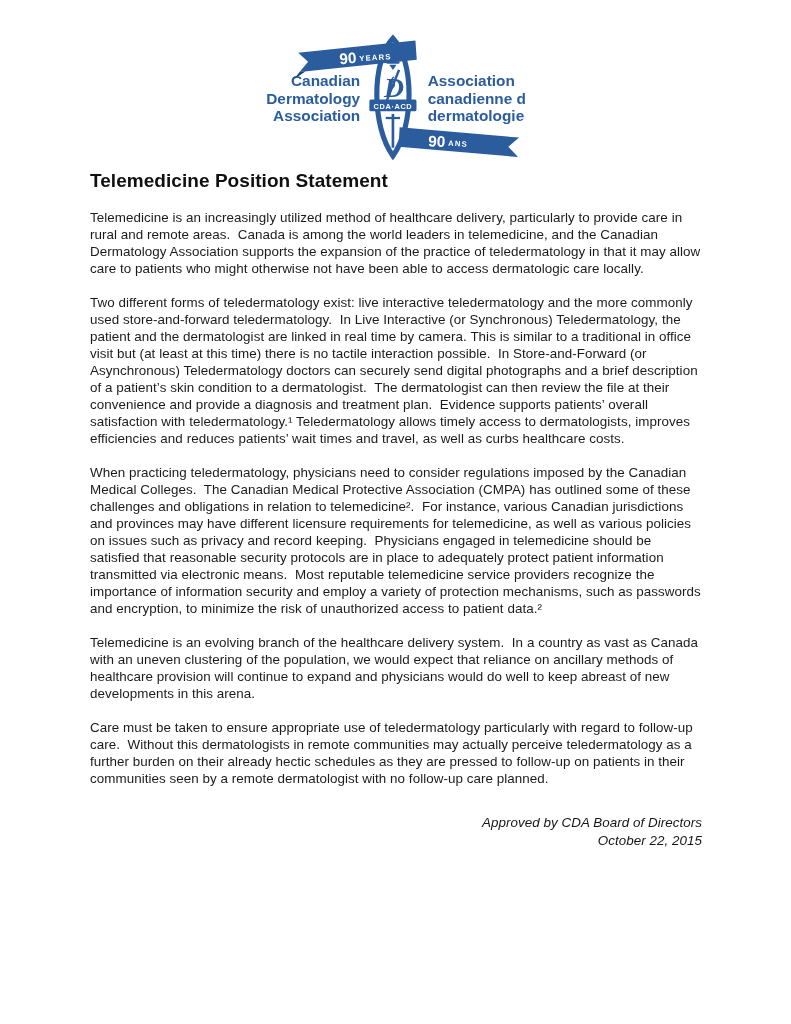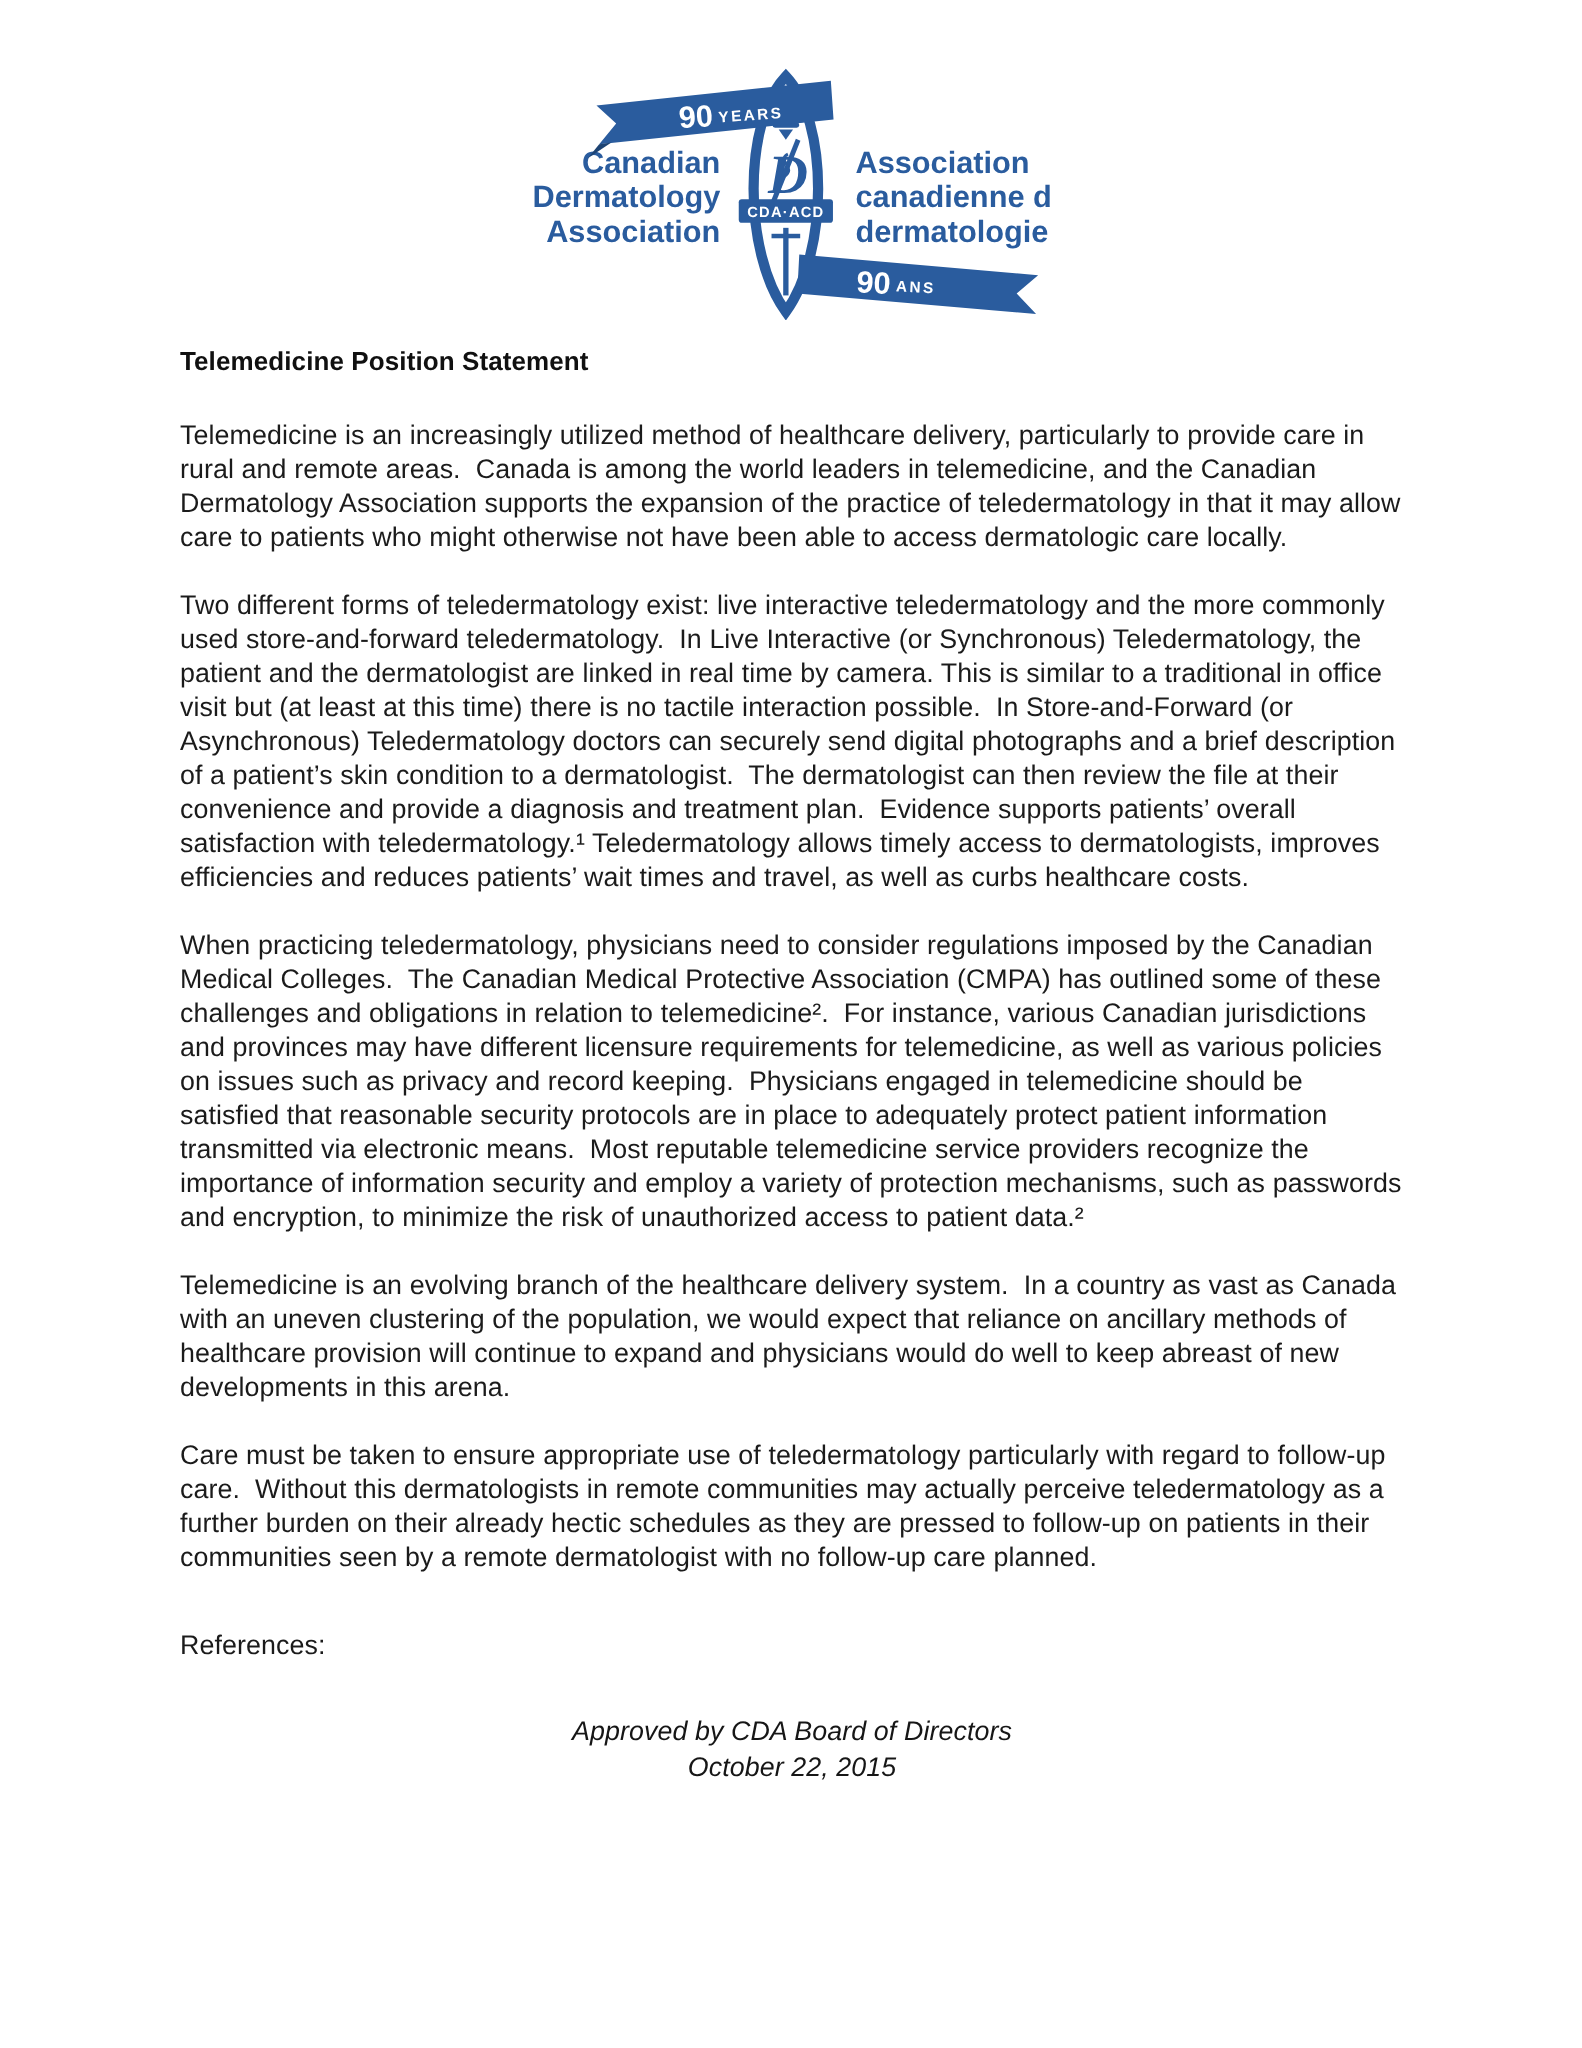--- a/index.html
+++ b/index.html
@@ -6,25 +6,25 @@
   body{
     width:791px;height:1024px;background:#ffffff;
     font-family:"Liberation Sans","DejaVu Sans",sans-serif;
     color:#1b1b1b;position:relative;overflow:hidden;
   }
   
   .logo-wrap{width:260px;margin:32px auto 0;}
   .logo-wrap svg{display:block;}
   
   .content{margin:12px 89px 0 90px;font-size:13.4px;line-height:17px;letter-spacing:0.05px;}
-  h1.doc-title{font-size:13px;line-height:18px;font-weight:bold;color:#101010;margin:0 0 19px 0;}
+  h1.doc-title{font-size:19px;line-height:18px;font-weight:bold;color:#101010;margin:0 0 19px 0;}
   .content p{margin:0 0 17px 0;white-space:pre-wrap;}
   .refs{margin-top:27px;}
   .refs p{margin:0;}
-  .approval{margin-top:26px;text-align:center;font-style:italic;font-size:13.4px;line-height:18px;color:#161616;}
+  .approval{margin-top:26px;text-align:right;font-style:italic;font-size:13.4px;line-height:18px;color:#161616;}
 </style>
 </head>
 <body>
 
 <div class="logo-wrap">
   <svg width="260" height="128" viewBox="0 0 250 125">
 
     <g fill="#2a5c9e" font-family="Liberation Sans, DejaVu Sans, sans-serif" font-size="15" font-weight="bold" text-anchor="end">
       <text x="90" y="53">Canadian</text>
       <text x="90" y="70">Dermatology</text>
@@ -83,20 +83,19 @@
 <main class="content">
   <h1 class="doc-title">Telemedicine Position Statement</h1>
 
   <p>Telemedicine is an increasingly utilized method of healthcare delivery, particularly to provide care in rural and remote areas.  Canada is among the world leaders in telemedicine, and the Canadian Dermatology Association supports the expansion of the practice of teledermatology in that it may allow care to patients who might otherwise not have been able to access dermatologic care locally.</p>
   <p>Two different forms of teledermatology exist: live interactive teledermatology and the more commonly used store-and-forward teledermatology.  In Live Interactive (or Synchronous) Teledermatology, the patient and the dermatologist are linked in real time by camera. This is similar to a traditional in office visit but (at least at this time) there is no tactile interaction possible.  In Store-and-Forward (or Asynchronous) Teledermatology doctors can securely send digital photographs and a brief description of a patient’s skin condition to a dermatologist.  The dermatologist can then review the file at their convenience and provide a diagnosis and treatment plan.  Evidence supports patients’ overall satisfaction with teledermatology.¹ Teledermatology allows timely access to dermatologists, improves efficiencies and reduces patients’ wait times and travel, as well as curbs healthcare costs.</p>
   <p>When practicing teledermatology, physicians need to consider regulations imposed by the Canadian Medical Colleges.  The Canadian Medical Protective Association (CMPA) has outlined some of these challenges and obligations in relation to telemedicine².  For instance, various Canadian jurisdictions and provinces may have different licensure requirements for telemedicine, as well as various policies on issues such as privacy and record keeping.  Physicians engaged in telemedicine should be satisfied that reasonable security protocols are in place to adequately protect patient information transmitted via electronic means.  Most reputable telemedicine service providers recognize the importance of information security and employ a variety of protection mechanisms, such as passwords and encryption, to minimize the risk of unauthorized access to patient data.²</p>
   <p>Telemedicine is an evolving branch of the healthcare delivery system.  In a country as vast as Canada with an uneven clustering of the population, we would expect that reliance on ancillary methods of healthcare provision will continue to expand and physicians would do well to keep abreast of new developments in this arena.</p>
   <p>Care must be taken to ensure appropriate use of teledermatology particularly with regard to follow-up care.  Without this dermatologists in remote communities may actually perceive teledermatology as a further burden on their already hectic schedules as they are pressed to follow-up on patients in their communities seen by a remote dermatologist with no follow-up care planned.</p>
 
   <div class="refs">
-    <p>References:</p>
   </div>
 
   <div class="approval">
     <div>Approved by CDA Board of Directors</div>
     <div>October 22, 2015</div>
   </div>
 </main>
 
 </body></html>

